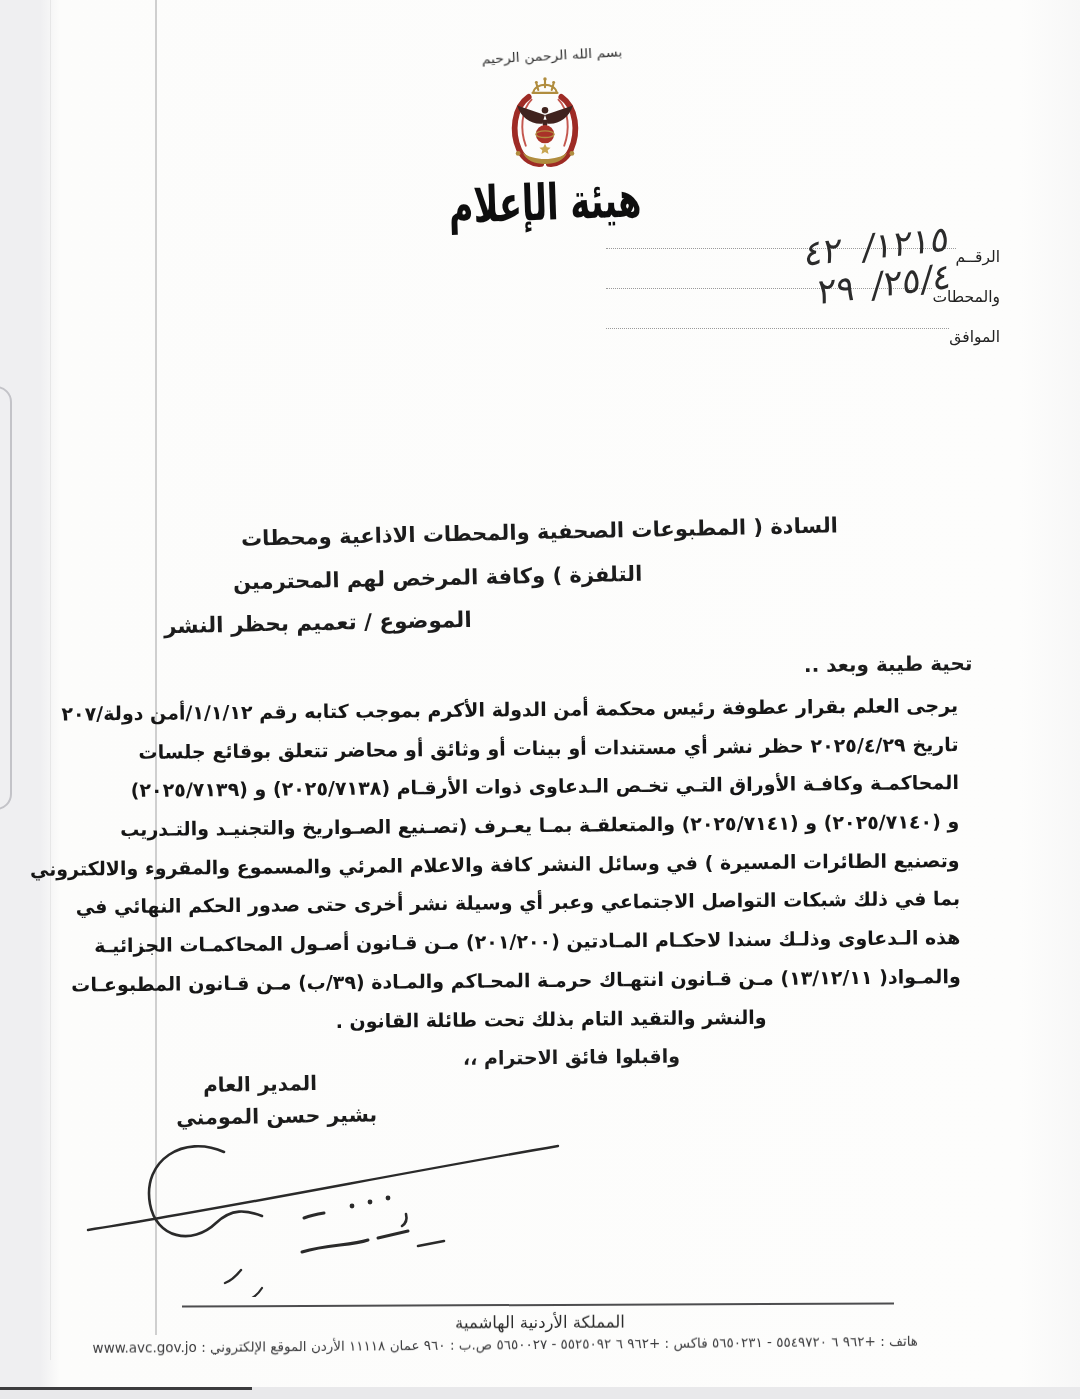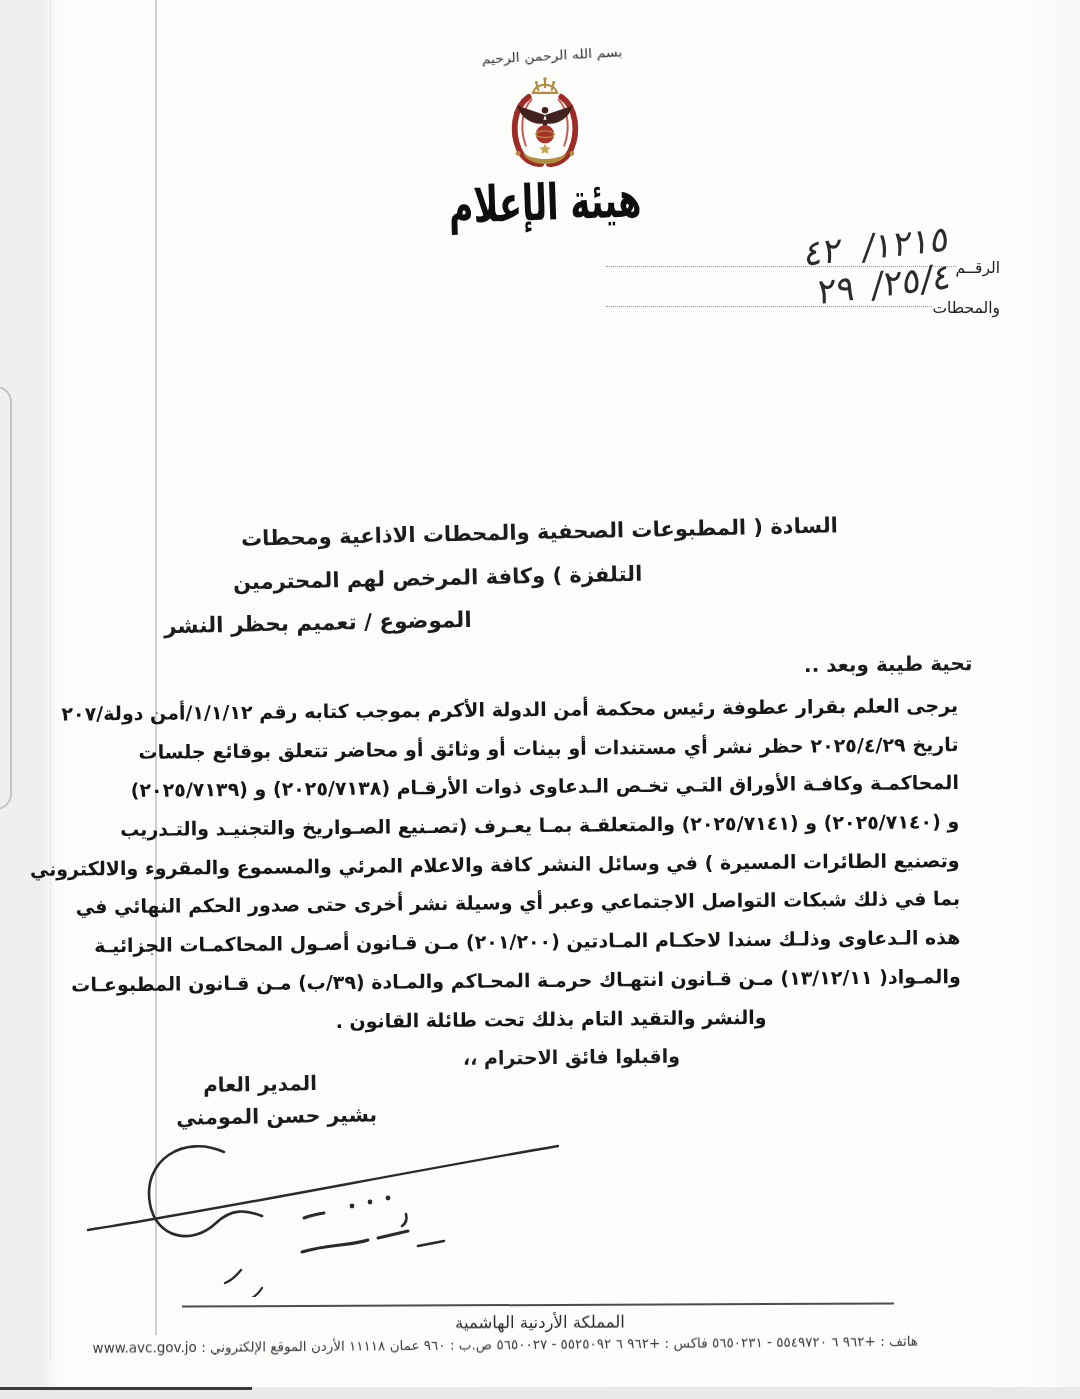--- a/index.html
+++ b/index.html
@@ -16,21 +16,21 @@
   .bottom-strip{position:absolute;left:0;bottom:0;width:100%;height:12px;background:#e9e9eb;}
   .bottom-edge{position:absolute;left:0;bottom:9px;width:252px;height:3px;background:#3c3c3e;}
   
   .basmala{position:absolute;left:462px;top:48px;width:180px;text-align:center;font-size:12.5px;color:#2e2e2e;
     transform:rotate(-3deg) scaleX(1.12);filter:blur(.2px);white-space:nowrap;}
   .crest{position:absolute;left:497px;top:76px;width:96px;height:102px;}
   .org-name{position:absolute;left:395px;top:178px;width:300px;text-align:center;font-size:42px;font-weight:bold;color:#0e0e0e;
     transform:rotate(-2deg) scale(.8,1.18);transform-origin:center;white-space:nowrap;letter-spacing:-1px;}
   
   .ref-block{position:absolute;right:72px;top:248px;width:402px;}
-  .ref-row{display:flex;align-items:center;height:40px;}
+  .ref-row{display:flex;align-items:flex-start;height:40px;}
   .ref-label{font-size:15.5px;color:#222;white-space:nowrap;padding-inline-start:8px;}
   .ref-line{flex:1;border-bottom:1.5px dotted #9a9a9a;margin-bottom:4px;}
   .hand{position:absolute;color:#2b2b2b;font-size:35px;white-space:nowrap;font-weight:400;}
   .hand-number{right:130px;top:226px;transform:rotate(-6deg) skewX(-10deg);letter-spacing:7px;word-spacing:10px;}
   .hand-date{right:128px;top:264px;transform:rotate(-7deg) skewX(-8deg);letter-spacing:4px;word-spacing:6px;}
   
   .addr1{position:absolute;right:242px;top:520px;font-size:21px;font-weight:bold;transform:rotate(-1.3deg);white-space:nowrap;}
   .addr2{position:absolute;right:438px;top:566px;font-size:21px;font-weight:bold;transform:rotate(-1.2deg);white-space:nowrap;}
   .subject{position:absolute;right:608px;top:610px;font-size:21.5px;font-weight:bold;transform:rotate(-1.2deg);white-space:nowrap;}
   
@@ -102,20 +102,24 @@
 
   <div class="ref-block">
     <div class="ref-row">
       <span class="ref-label">الرقــم</span>
       <span class="ref-line"></span>
     </div>
     <div class="ref-row">
       <span class="ref-label">والمحطات</span>
       <span class="ref-line"></span>
     </div>
+    <div class="ref-row">
+      <span class="ref-label">الموافق</span>
+      <span class="ref-line"></span>
+    </div>
   </div>
   <div class="hand hand-number">١٢١٥/ ٤٢</div>
   <div class="hand hand-date">٢٥/٤/ ٢٩</div>
 
   <div class="addr1">السادة ( المطبوعات الصحفية والمحطات الاذاعية ومحطات</div>
   <div class="addr2">التلفزة ) وكافة المرخص لهم المحترمين</div>
   <div class="subject">الموضوع / تعميم بحظر النشر</div>
 
   <div class="salutation">تحية طيبة وبعد ..</div>
 

